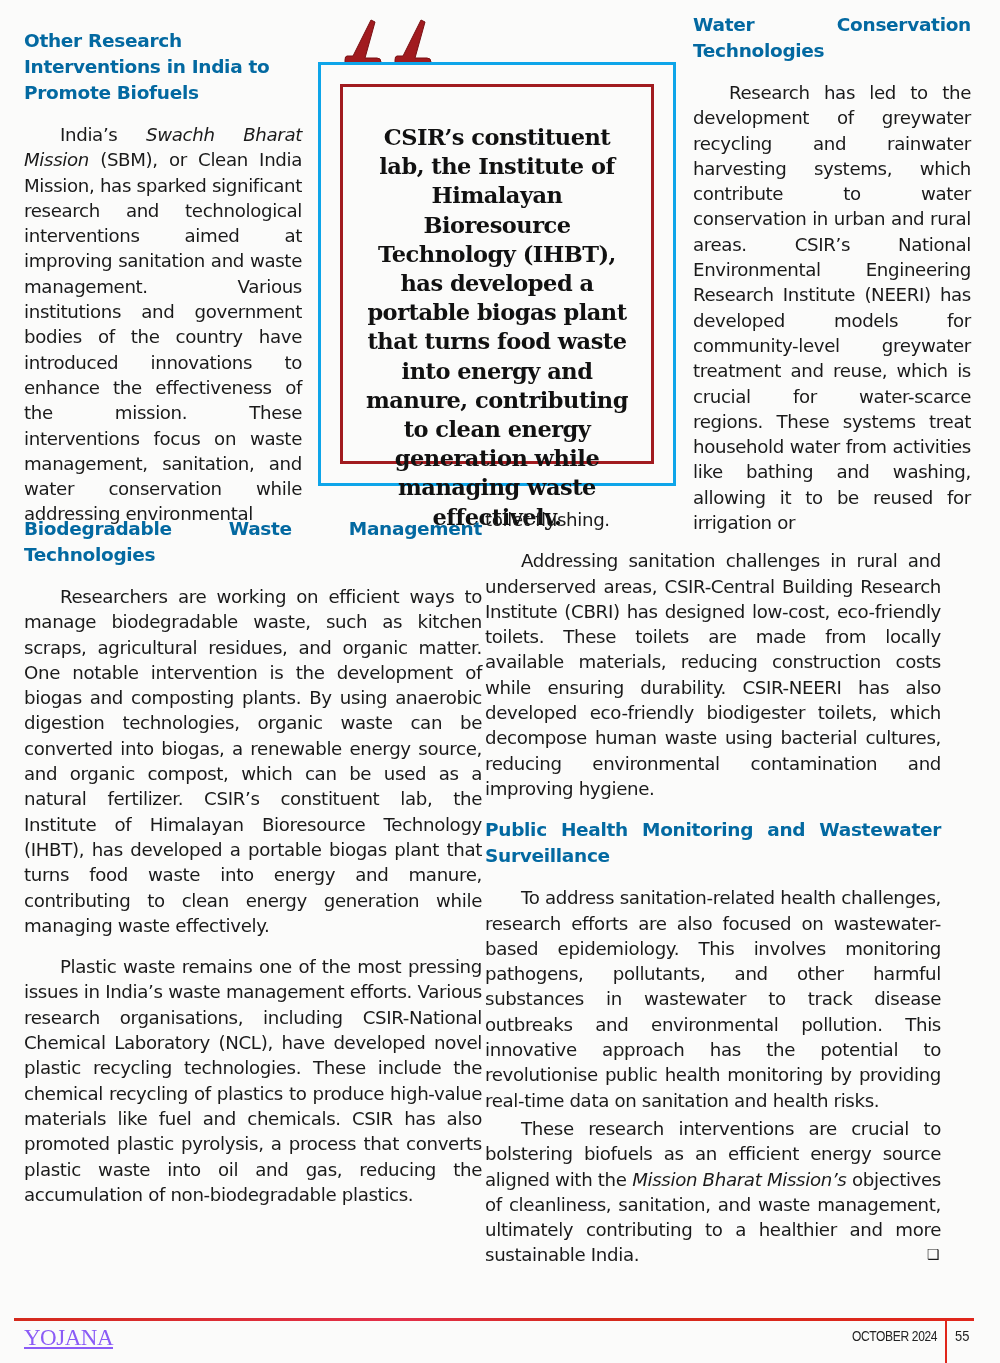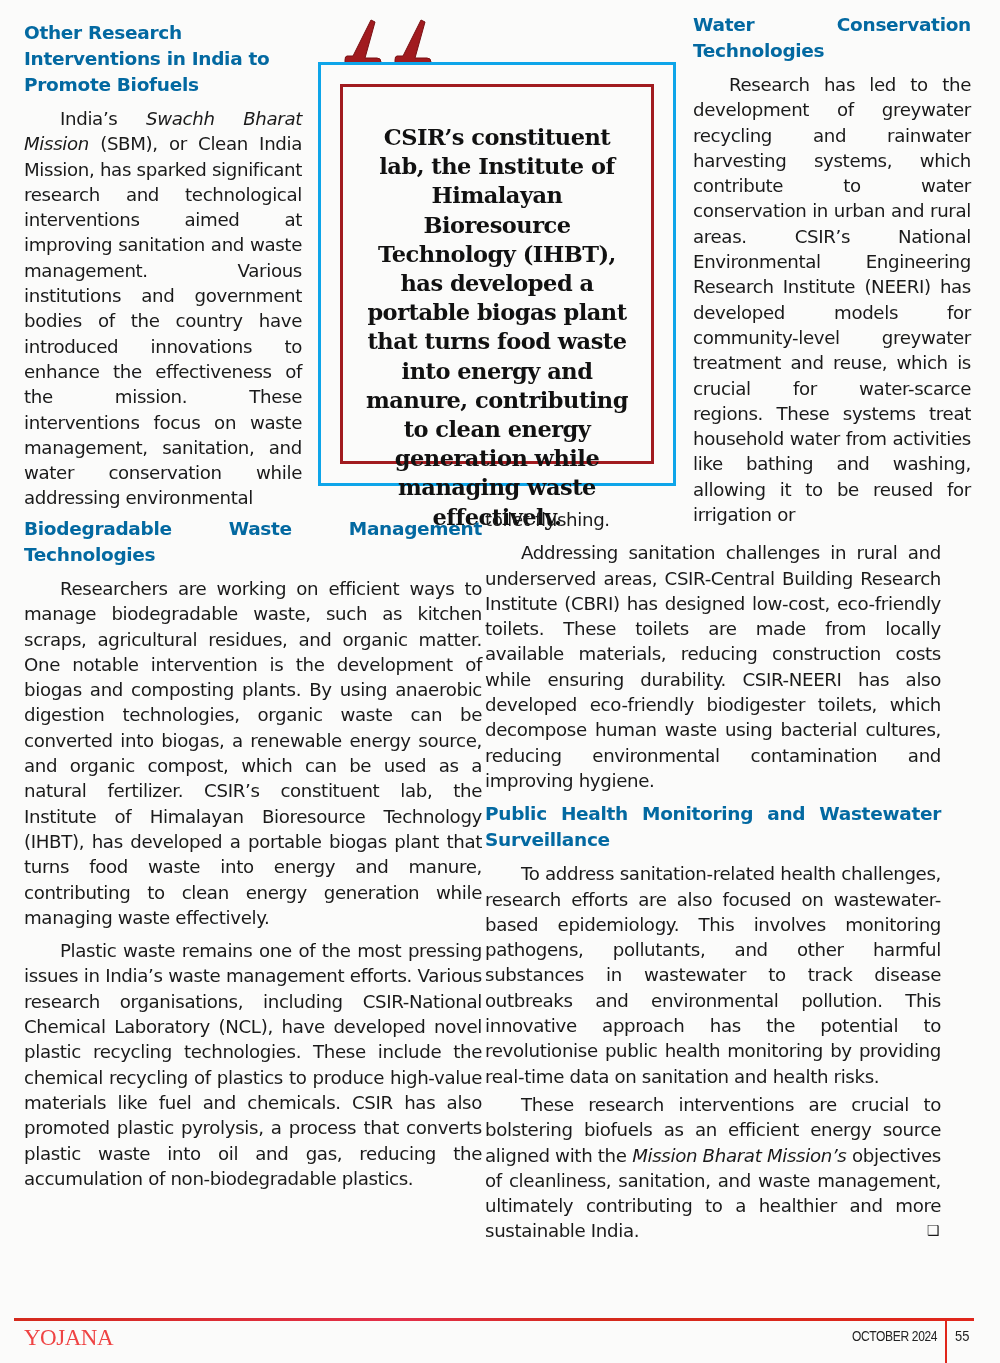--- a/index.html
+++ b/index.html
@@ -11,34 +11,34 @@
   .col p.noindent { text-indent: 0; }
   .col h2 { color: #0369a1; font-size: 18.5px; line-height: 26px; font-weight: bold; text-align: left; letter-spacing: -0.3px; }
   .col h2.just { text-align: justify; text-align-last: left; }
   .col em { font-style: italic; }
 
   #col-left-top { left: 24px; top: 12px; width: 278px; }
   #col-left-wide { left: 24px; top: 513px; width: 458px; }
   #col-right-top { left: 693px; top: 12px; width: 278px; }
   #col-right-wide { left: 485px; top: 507px; width: 456px; }
 
-  .sp-s { margin-top: 8px; }
+  .sp-s { margin-top: 16px; }
   .sp-m { margin-top: 3px; }
 
   
   #pullquote { position: absolute; left: 318px; top: 62px; width: 358px; height: 424px;
     border: 3px solid #0ea5e9; padding: 19px; background: #fbfbfa; }
   #pullquote .inner { width: 100%; height: 100%; border: 3px solid #a11b1f; display: flex; align-items: flex-start; justify-content: center; padding: 36px 18px 0 18px; }
   #pullquote .quote-text { font-family: "DejaVu Serif", serif; font-weight: bold; font-size: 22.5px; line-height: 29.2px; text-align: center; color: #111; letter-spacing: -0.5px; }
   #quote-mark { position: absolute; left: 343px; top: 16px; width: 104px; height: 78px; }
 
   
   #footer-rule { position: absolute; left: 14px; top: 1318px; width: 960px; height: 3px; background: linear-gradient(90deg, #d42a1c, #e3304a 40%, #d42a1c 60%, #e0261b); }
   #footer-vrule { position: absolute; left: 945px; top: 1318px; width: 2px; height: 45px; background: #e0261b; }
-  #footer-brand { position: absolute; left: 24px; top: 1325px; font-family: "Liberation Serif", serif; font-size: 23px; color: #ef4444; letter-spacing: -0.5px; }
+  #footer-brand { position: absolute; left: 24px; top: 1325px; font-family: "Liberation Serif", serif; font-size: 23px; color: #8b5cf6; letter-spacing: -0.5px; text-decoration: underline; }
   #footer-date { position: absolute; right: 63px; top: 1328px; font-family: "Liberation Sans", sans-serif; font-size: 14px; color: #222; letter-spacing: -0.4px; transform: scaleX(0.86); transform-origin: right; }
   #footer-page { position: absolute; left: 955px; top: 1327px; font-family: "Liberation Sans", sans-serif; font-size: 15px; color: #222; transform: scaleX(0.86); transform-origin: left; }
 
   .end-mark { float: right; font-size: 14px; line-height: 25px; margin-right: 2px; }
 </style>
 </head>
 <body>
 
 <div id="col-left-top" class="col">
   <h2 class="sp-s">Other Research Interventions in India to Promote Biofuels</h2>

